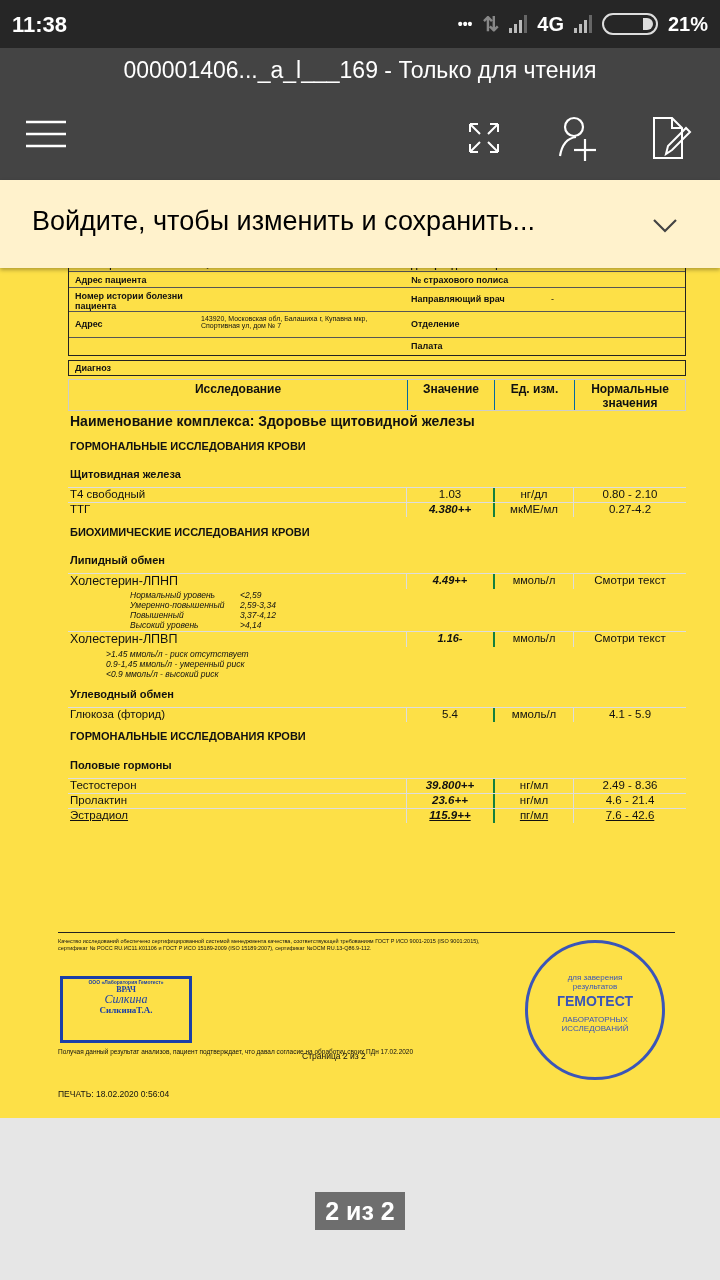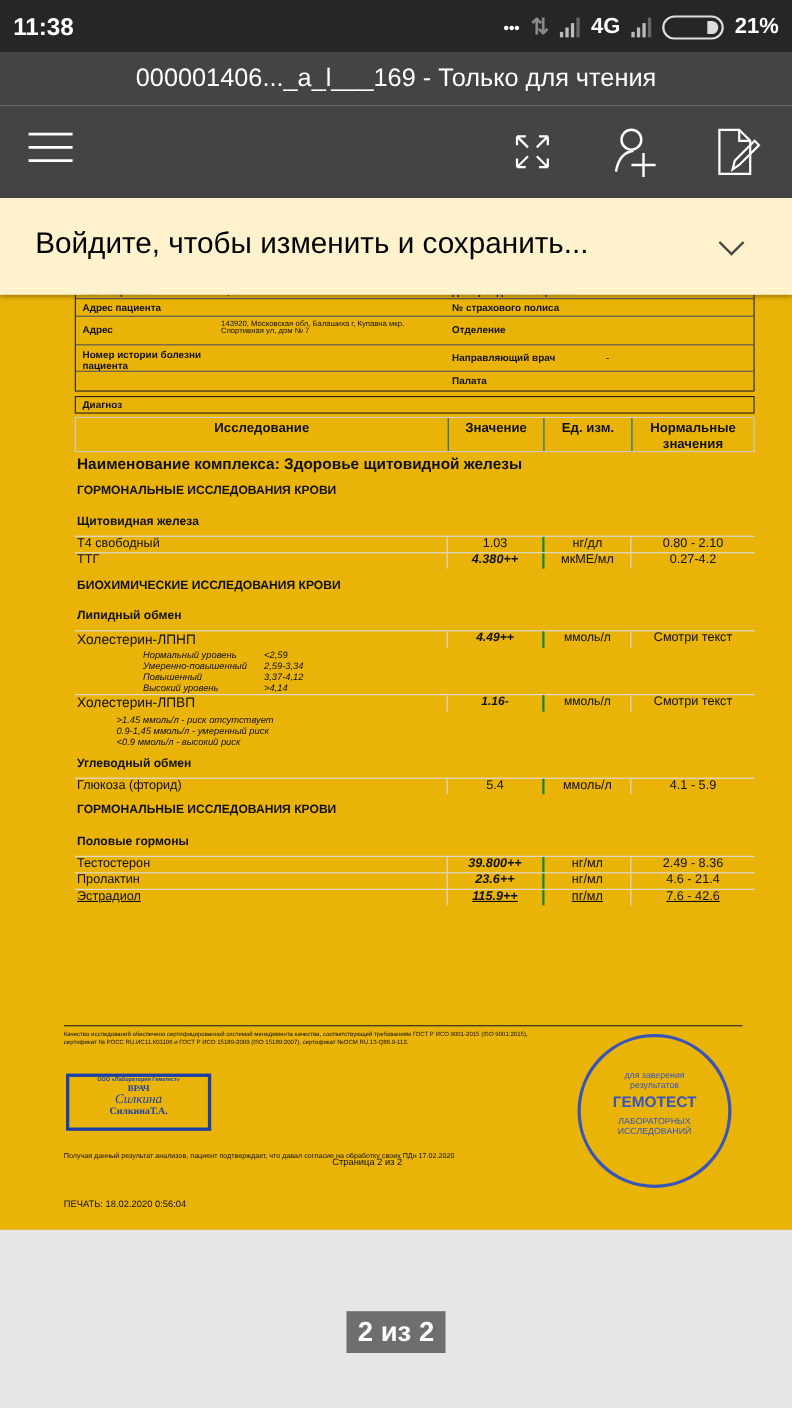--- a/index.html
+++ b/index.html
@@ -10,21 +10,21 @@
   .sig { display: inline-flex; align-items: flex-end; gap: 2px; height: 18px; }
   .sig i { display: block; width: 3px; background: #bbb; }
   .battery { width: 56px; height: 22px; border: 2px solid #ddd; border-radius: 11px; position: relative; }
   .battery::after { content: ""; position: absolute; right: 3px; top: 3px; width: 10px; height: 12px; background: #ddd; border-radius: 0 6px 6px 0; }
   .titlebar { position: absolute; left: 0; top: 48px; width: 720px; height: 48px; background: #444; color: #fff; text-align: center; font-size: 23px; line-height: 44px; }
   .toolbar { position: absolute; left: 0; top: 96px; width: 720px; height: 84px; background: #444; }
   .tb-btn { position: absolute; top: 16px; width: 52px; height: 52px; cursor: pointer; }
   .banner { position: absolute; left: 0; top: 180px; width: 720px; height: 88px; background: #fff2cc; box-shadow: 0 2px 4px rgba(0,0,0,0.3); z-index: 3; }
   .banner-text { position: absolute; left: 32px; top: 26px; font-size: 27px; color: #000000; }
   .banner-chevron { position: absolute; right: 40px; top: 30px; width: 30px; height: 30px; cursor: pointer; }
-  .page { position: absolute; left: 0; top: 240px; width: 720px; height: 878px; background: #eab308; overflow: hidden; }
+  .page { position: absolute; left: 0; top: 240px; width: 720px; height: 878px; background: #fde047; overflow: hidden; }
   .doc { position: absolute; left: 0; top: 0; width: 720px; height: 878px; color: #111; }
   .ptable { position: absolute; left: 68px; width: 618px; border: 1.5px solid #222; }
   .prow { display: flex; border-top: 1px solid #555; font-size: 9px; }
   .prow:first-child { border-top: none; }
   .pc1 { width: 128px; padding: 3px 6px; font-weight: bold; }
   .pc2 { width: 210px; padding: 3px 4px; font-size: 8px; }
   .pc3 { width: 140px; padding: 3px 4px; font-weight: bold; }
   .pc4 { flex: 1; padding: 3px 4px; }
   .diag { position: absolute; left: 68px; top: 120px; width: 618px; height: 16px; border: 1.5px solid #222; font-size: 9px; font-weight: bold; padding: 2px 6px; }
   .thead { position: absolute; left: 68px; top: 139px; width: 618px; height: 32px; border: 1px solid #ccc; display: flex; font-size: 12px; font-weight: bold; }
@@ -35,21 +35,21 @@
   .rrow { position: absolute; left: 68px; width: 618px; height: 15px; display: flex; font-size: 11.5px; border-top: 1px solid #ddd; }
   .rrow .c1 { width: 338px; padding-left: 2px; }
   .rrow .c2 { width: 87px; text-align: center; border-left: 1px solid #ddd; }
   .rrow .c3 { width: 80px; text-align: center; border-left: 2px solid #15803d; }
   .rrow .c4 { flex: 1; text-align: center; border-left: 1px solid #ddd; }
   .bold { font-weight: bold; font-style: italic; }
   .note { position: absolute; font-size: 8.5px; font-style: italic; line-height: 10px; }
   .note .lbl { display: inline-block; width: 110px; }
   .footline { position: absolute; left: 58px; top: 692px; width: 617px; height: 1px; background: #222; }
   .fine { position: absolute; left: 58px; font-size: 5.5px; line-height: 7px; }
-  .stamp-doc { position: absolute; left: 60px; top: 736px; width: 132px; height: 52px; border: 3px solid #1a3fa8; color: #1a3fa8; text-align: center; }
+  .stamp-doc { position: absolute; left: 60px; top: 736px; width: 132px; height: 67px; border: 3px solid #1a3fa8; color: #1a3fa8; text-align: center; }
   .stamp-round { position: absolute; left: 525px; top: 700px; width: 140px; height: 140px; border: 3px solid #3a55b8; border-radius: 50%; color: #3a55b8; text-align: center; }
   .pager { position: absolute; left: 315px; top: 1192px; width: 90px; height: 38px; background: #6e6e6e; color: #fff; font-size: 25px; font-weight: bold; text-align: center; line-height: 38px; }
 </style>
 </head>
 <body>
 
 <div class="statusbar">
   <span class="status-time">11:38</span>
   <div class="status-right">
     <span style="font-size:14px;">•••</span>
@@ -130,31 +130,31 @@
         <div class="pc2">мужской</div>
         <div class="pc3">Дата рождения пациента</div>
         <div class="pc4"></div>
       </div>
       <div class="prow" style="height:16px;">
         <div class="pc1">Адрес пациента</div>
         <div class="pc2"></div>
         <div class="pc3">№ страхового полиса</div>
         <div class="pc4"></div>
       </div>
-      <div class="prow" style="height:26px;">
-        <div class="pc1" style="padding-top:7px;">Адрес</div>
-        <div class="pc2" style="font-size:7px;">143920, Московская обл, Балашиха г, Купавна мкр, Спортивная ул, дом № 7</div>
-        <div class="pc3" style="padding-top:7px;">Отделение</div>
-        <div class="pc4"></div>
-      </div>
       <div class="prow" style="height:24px;">
         <div class="pc1">Номер истории болезни пациента</div>
         <div class="pc2"></div>
         <div class="pc3" style="padding-top:6px;">Направляющий врач</div>
         <div class="pc4" style="padding-top:6px;">-</div>
+      </div>
+      <div class="prow" style="height:26px;">
+        <div class="pc1" style="padding-top:7px;">Адрес</div>
+        <div class="pc2" style="font-size:7px;">143920, Московская обл, Балашиха г, Купавна мкр, Спортивная ул, дом № 7</div>
+        <div class="pc3" style="padding-top:7px;">Отделение</div>
+        <div class="pc4"></div>
       </div>
       <div class="prow" style="height:18px;">
         <div class="pc1"></div>
         <div class="pc2"></div>
         <div class="pc3">Палата</div>
         <div class="pc4"></div>
       </div>
     </div>
 
     <div class="diag">Диагноз</div>

